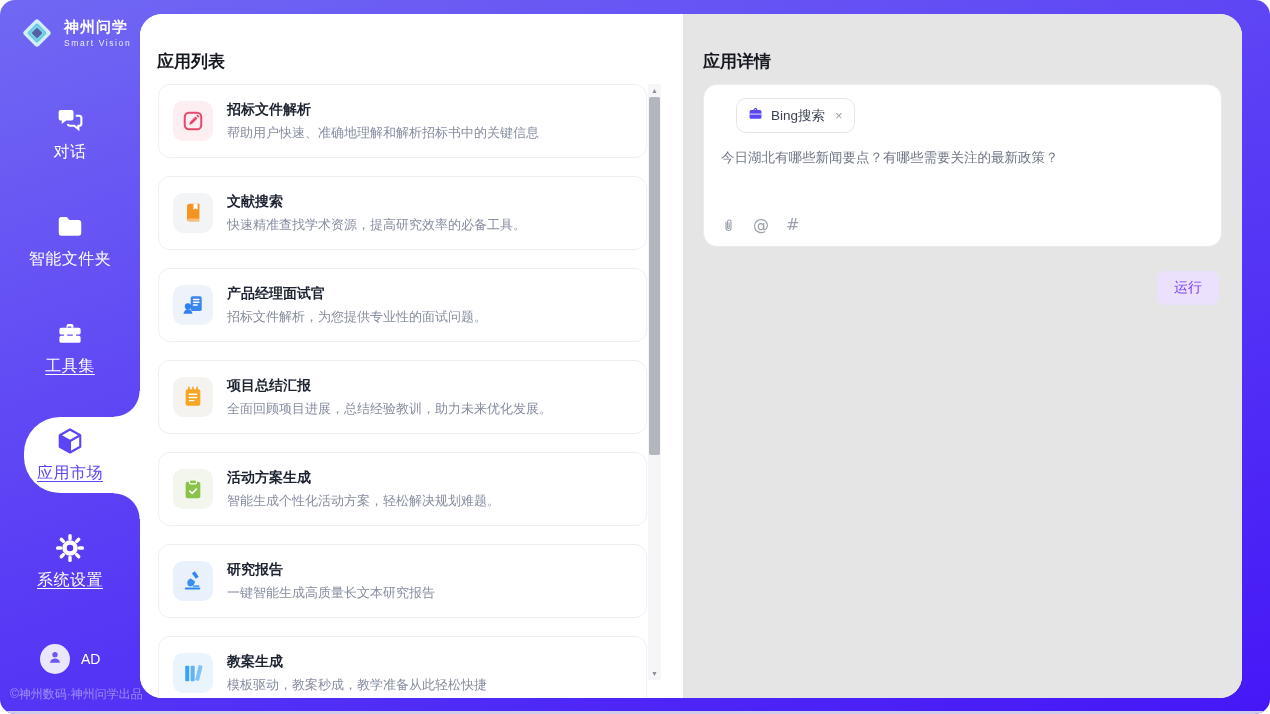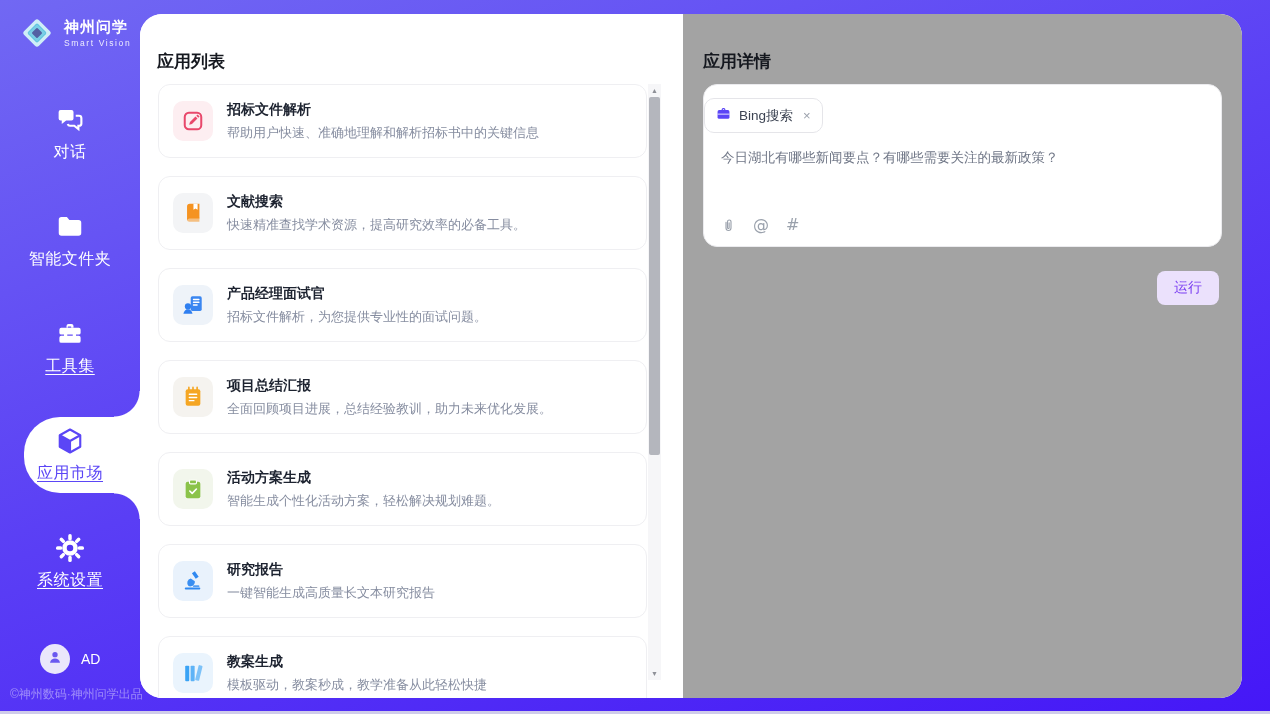--- a/index.html
+++ b/index.html
@@ -1,18 +1,18 @@
 <!DOCTYPE html>
 <html style="--accent: #5b46f6; --selected-bg: #ece3fc; --selected-border: #9168f5; --run-bg: #ebe1fc; --run-text: #7b3ff2;"><head>
 <meta charset="utf-8">
 <style>
   html,body{margin:0;padding:0;background:#fff;}
   .app{position:relative;width:1270px;height:714px;overflow:hidden;
        font-family:"Liberation Sans","DejaVu Sans",sans-serif;
-       background:linear-gradient(160deg,#7168f3 0%,#5a3ef5 48%,#4517f7 100%);}
+       background:linear-gradient(160deg,#7168f3 0%,#5a3ef5 48%,#4517f7 100%);border-radius:15px;}
   .app::after{content:'';position:absolute;left:0;right:0;bottom:0;height:3px;background:#cfccea;}
 
   
   .sidebar{position:absolute;left:0;top:0;width:140px;bottom:0;}
   .brand{position:absolute;left:18px;top:14px;display:flex;gap:8px;align-items:center;}
   .brand svg{width:38px;height:38px;display:block;}
   .brand-name{font-size:15px;font-weight:bold;color:#fff;letter-spacing:1px;line-height:1.2;}
   .brand-sub{font-size:8.5px;color:rgba(255,255,255,.88);letter-spacing:1.6px;margin-top:2px;}
   .sidebar-nav{position:absolute;top:103px;left:0;right:0;display:flex;flex-direction:column;gap:45px;}
   .nav-item{position:relative;height:62px;display:flex;flex-direction:column;align-items:center;
@@ -34,21 +34,21 @@
   .user{position:absolute;left:40px;bottom:40px;display:flex;align-items:center;gap:11px;cursor:pointer;}
   .avatar{width:30px;height:30px;border-radius:50%;background:#eae6fb;display:flex;align-items:center;justify-content:center;}
   .avatar svg{width:16px;height:16px;}
   .user-name{color:#fff;font-size:14px;}
   .side-footer{position:absolute;left:10px;bottom:11px;font-size:12px;color:rgba(255,255,255,.42);white-space:nowrap;}
 
   
   .content{position:absolute;left:140px;top:14px;right:28px;bottom:16px;border-radius:22px;
            overflow:hidden;background:#fff;text-decoration:underline;}
   .list-panel{position:absolute;left:0;top:0;bottom:0;width:543px;background:#fff;overflow:hidden;}
-  .detail-panel{position:absolute;left:543px;top:0;bottom:0;right:0;background:#a3a3a3;}
+  .detail-panel{position:absolute;left:543px;top:0;bottom:0;right:0;background:#e5e5e5;}
   .panel-title{position:absolute;top:36px;font-size:17px;font-weight:bold;color:#15181f;}
   .list-panel .panel-title{left:17px;}
   .detail-panel .panel-title{left:20px;}
 
   
   .cards{position:absolute;left:18px;top:70px;width:489px;}
   .card{box-sizing:border-box;height:74px;border:1px solid #efeff2;border-radius:12px;margin-bottom:18px;
         display:flex;align-items:center;padding:0 14px;gap:14px;background:#fff;cursor:pointer;}
   .card.selected{background:var(--selected-bg,#ece3fc);border-color:var(--selected-border,#9168f5);}
   .app-ico{width:40px;height:40px;border-radius:10px;display:flex;align-items:center;justify-content:center;flex:0 0 40px;}
@@ -60,21 +60,21 @@
   
   .sb{position:absolute;left:508px;top:70px;bottom:18px;width:13px;background:#f6f6f8;}
   .sb-btn{position:absolute;left:0;width:13px;height:13px;display:flex;align-items:center;justify-content:center;
           font-size:7px;color:#8e9097;cursor:pointer;user-select:none;}
   .sb-up{top:0;} .sb-dn{bottom:0;}
   .sb-thumb{position:absolute;left:1px;top:13px;width:11px;height:358px;background:#b4b6bd;border-radius:2px;cursor:pointer;}
 
   
   .detail-card{position:absolute;left:20px;right:20px;top:70px;height:161px;background:#fff;
                border:1px solid #ebebee;border-radius:14px;}
-  .tag{position:absolute;left:0;top:13px;display:inline-flex;align-items:center;gap:8px;padding:0 11px;
+  .tag{position:absolute;left:32px;top:13px;display:inline-flex;align-items:center;gap:8px;padding:0 11px;
        height:33px;border:1px solid #e5e5e9;border-radius:10px;background:#fff;cursor:pointer;}
   .tag svg{width:15px;height:15px;color:var(--accent,#5b46f6);}
   .tag-label{font-size:13.5px;color:#3c4352;}
   .tag-close{font-size:13px;color:#9ba1ac;margin-left:2px;cursor:pointer;}
   .question{position:absolute;left:17px;top:64px;right:16px;font-size:13.5px;color:#6f7686;}
   .attach{position:absolute;left:17px;bottom:13px;display:flex;gap:17px;align-items:center;color:#9aa1ac;}
   .attach .slot{display:flex;align-items:center;justify-content:center;cursor:pointer;}
   .attach svg{width:15px;height:15px;display:block;}
   .attach .glyph{font-size:16px;line-height:1;font-family:"DejaVu Sans",sans-serif;}
   .run-btn{position:absolute;right:23px;top:257px;background:var(--run-bg,#ebe1fc);color:var(--run-text,#7b3ff2);

